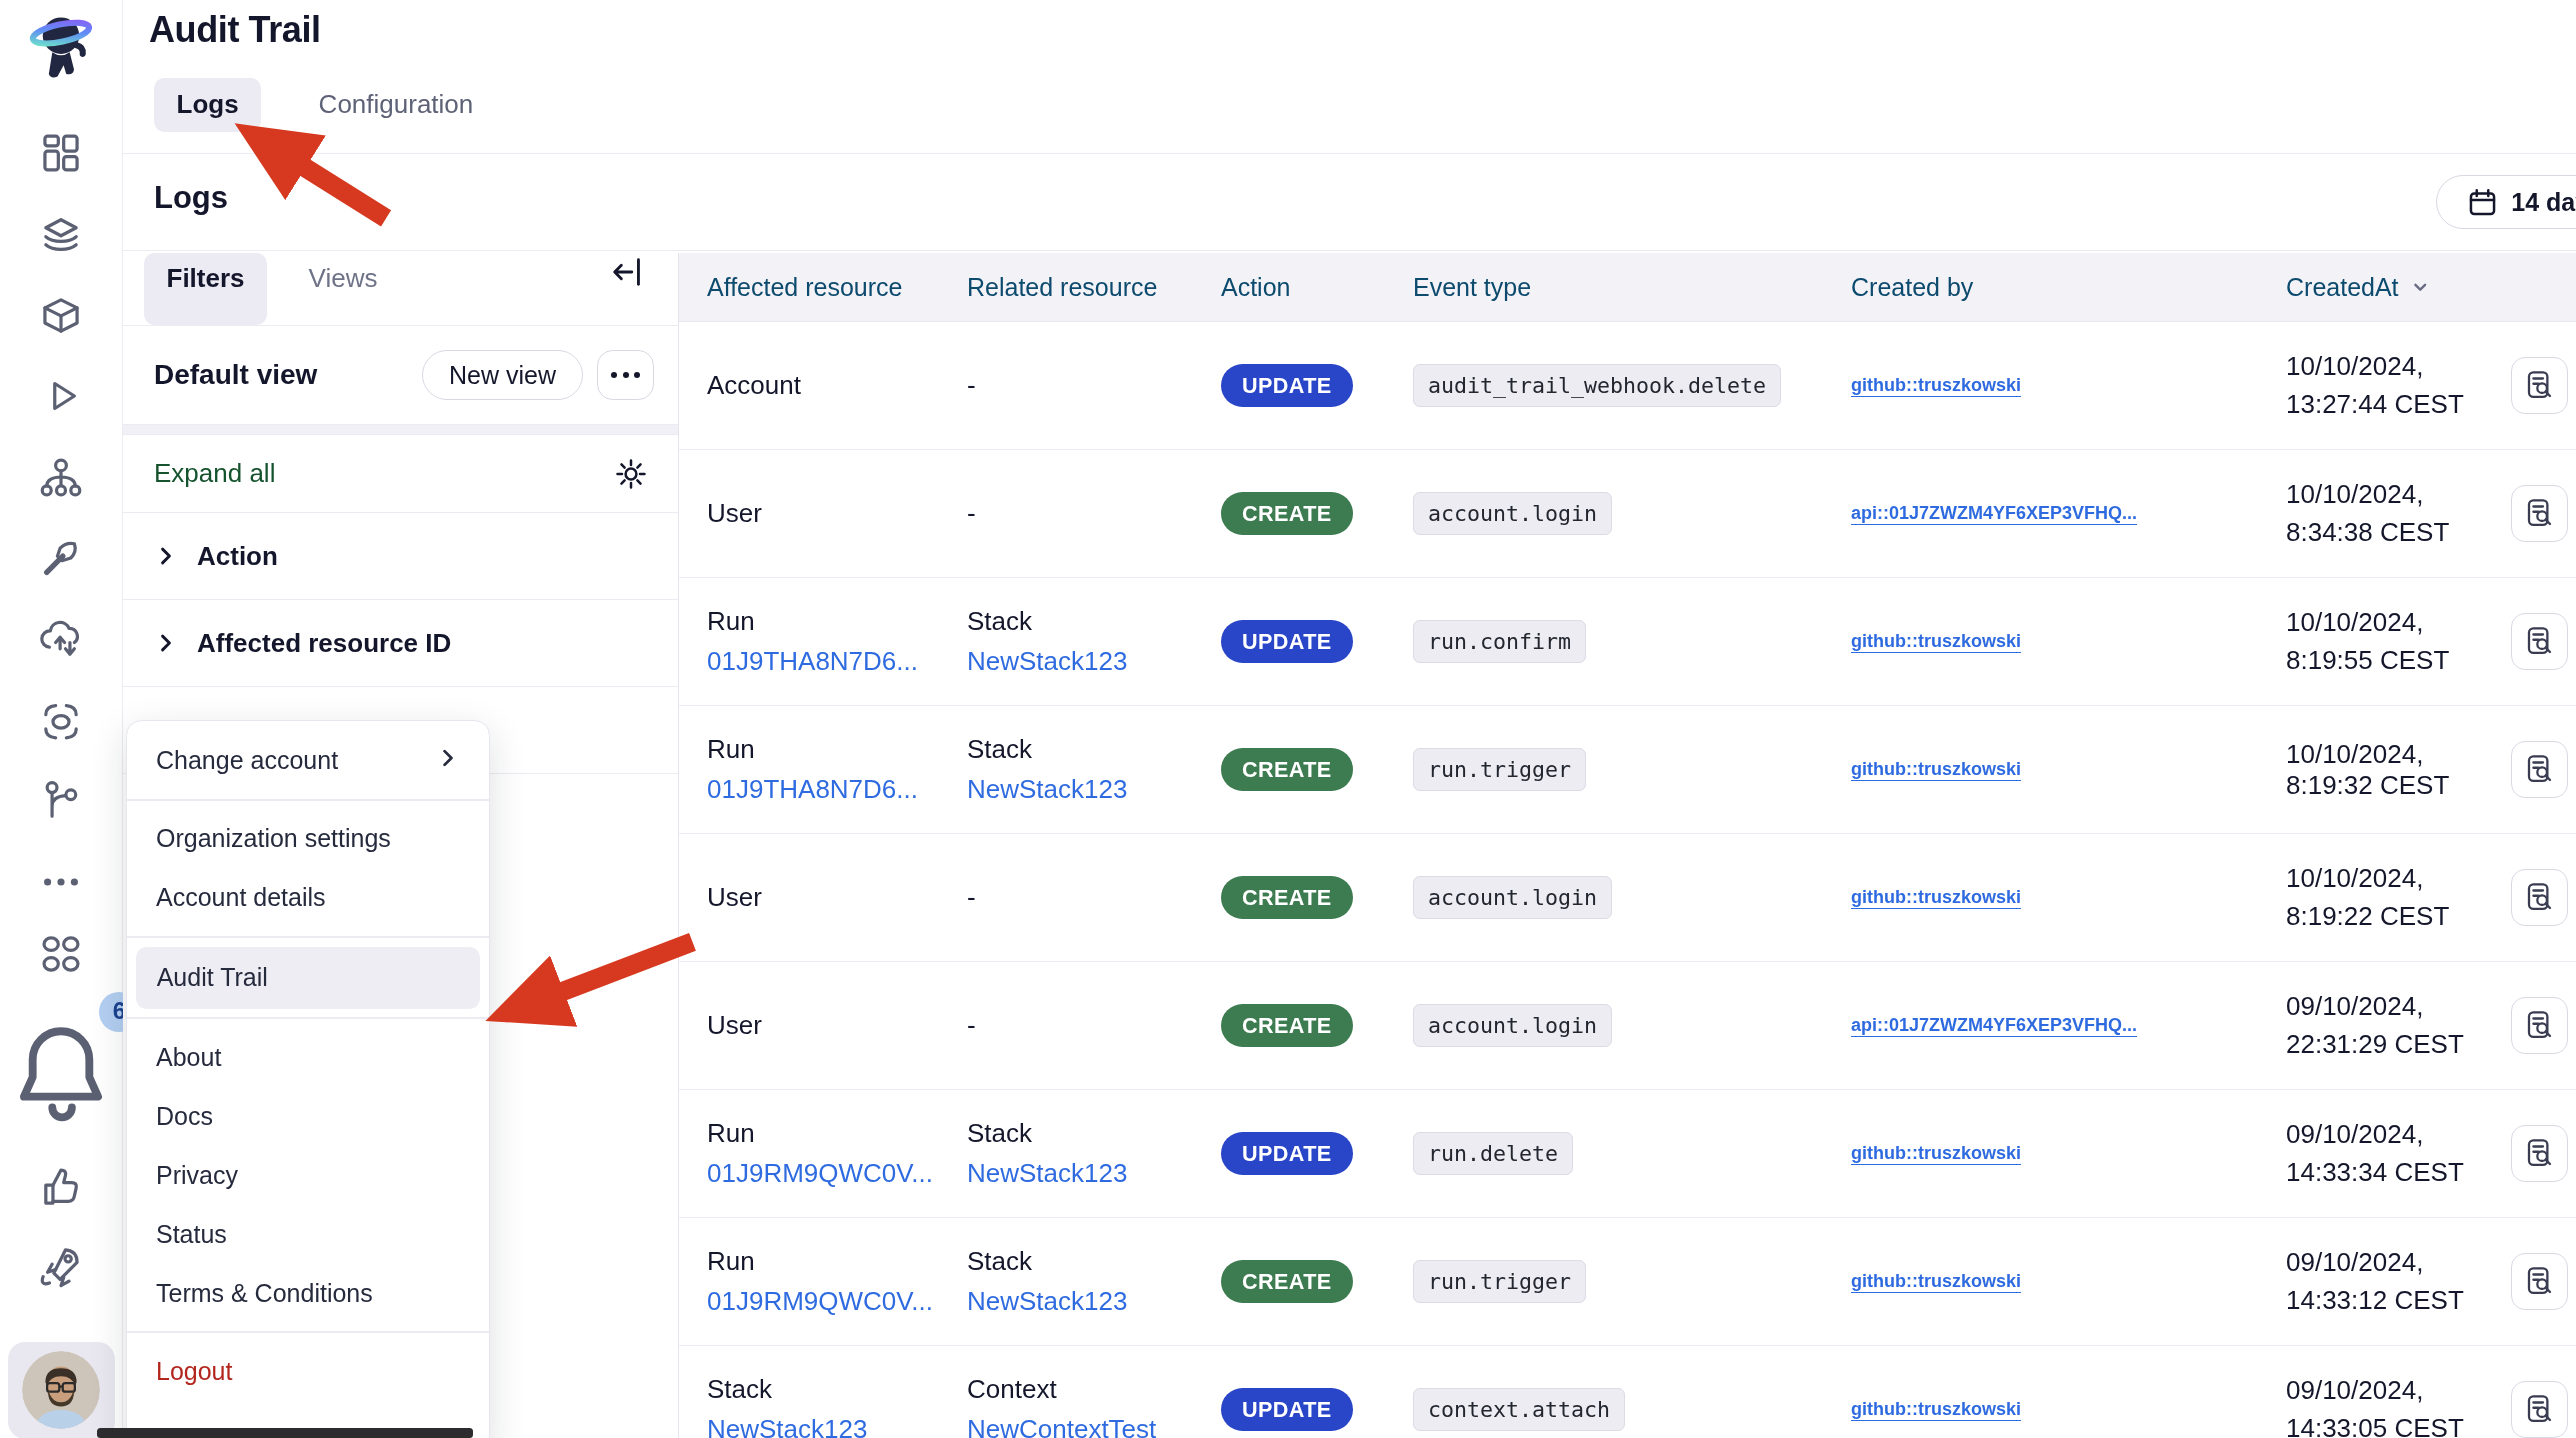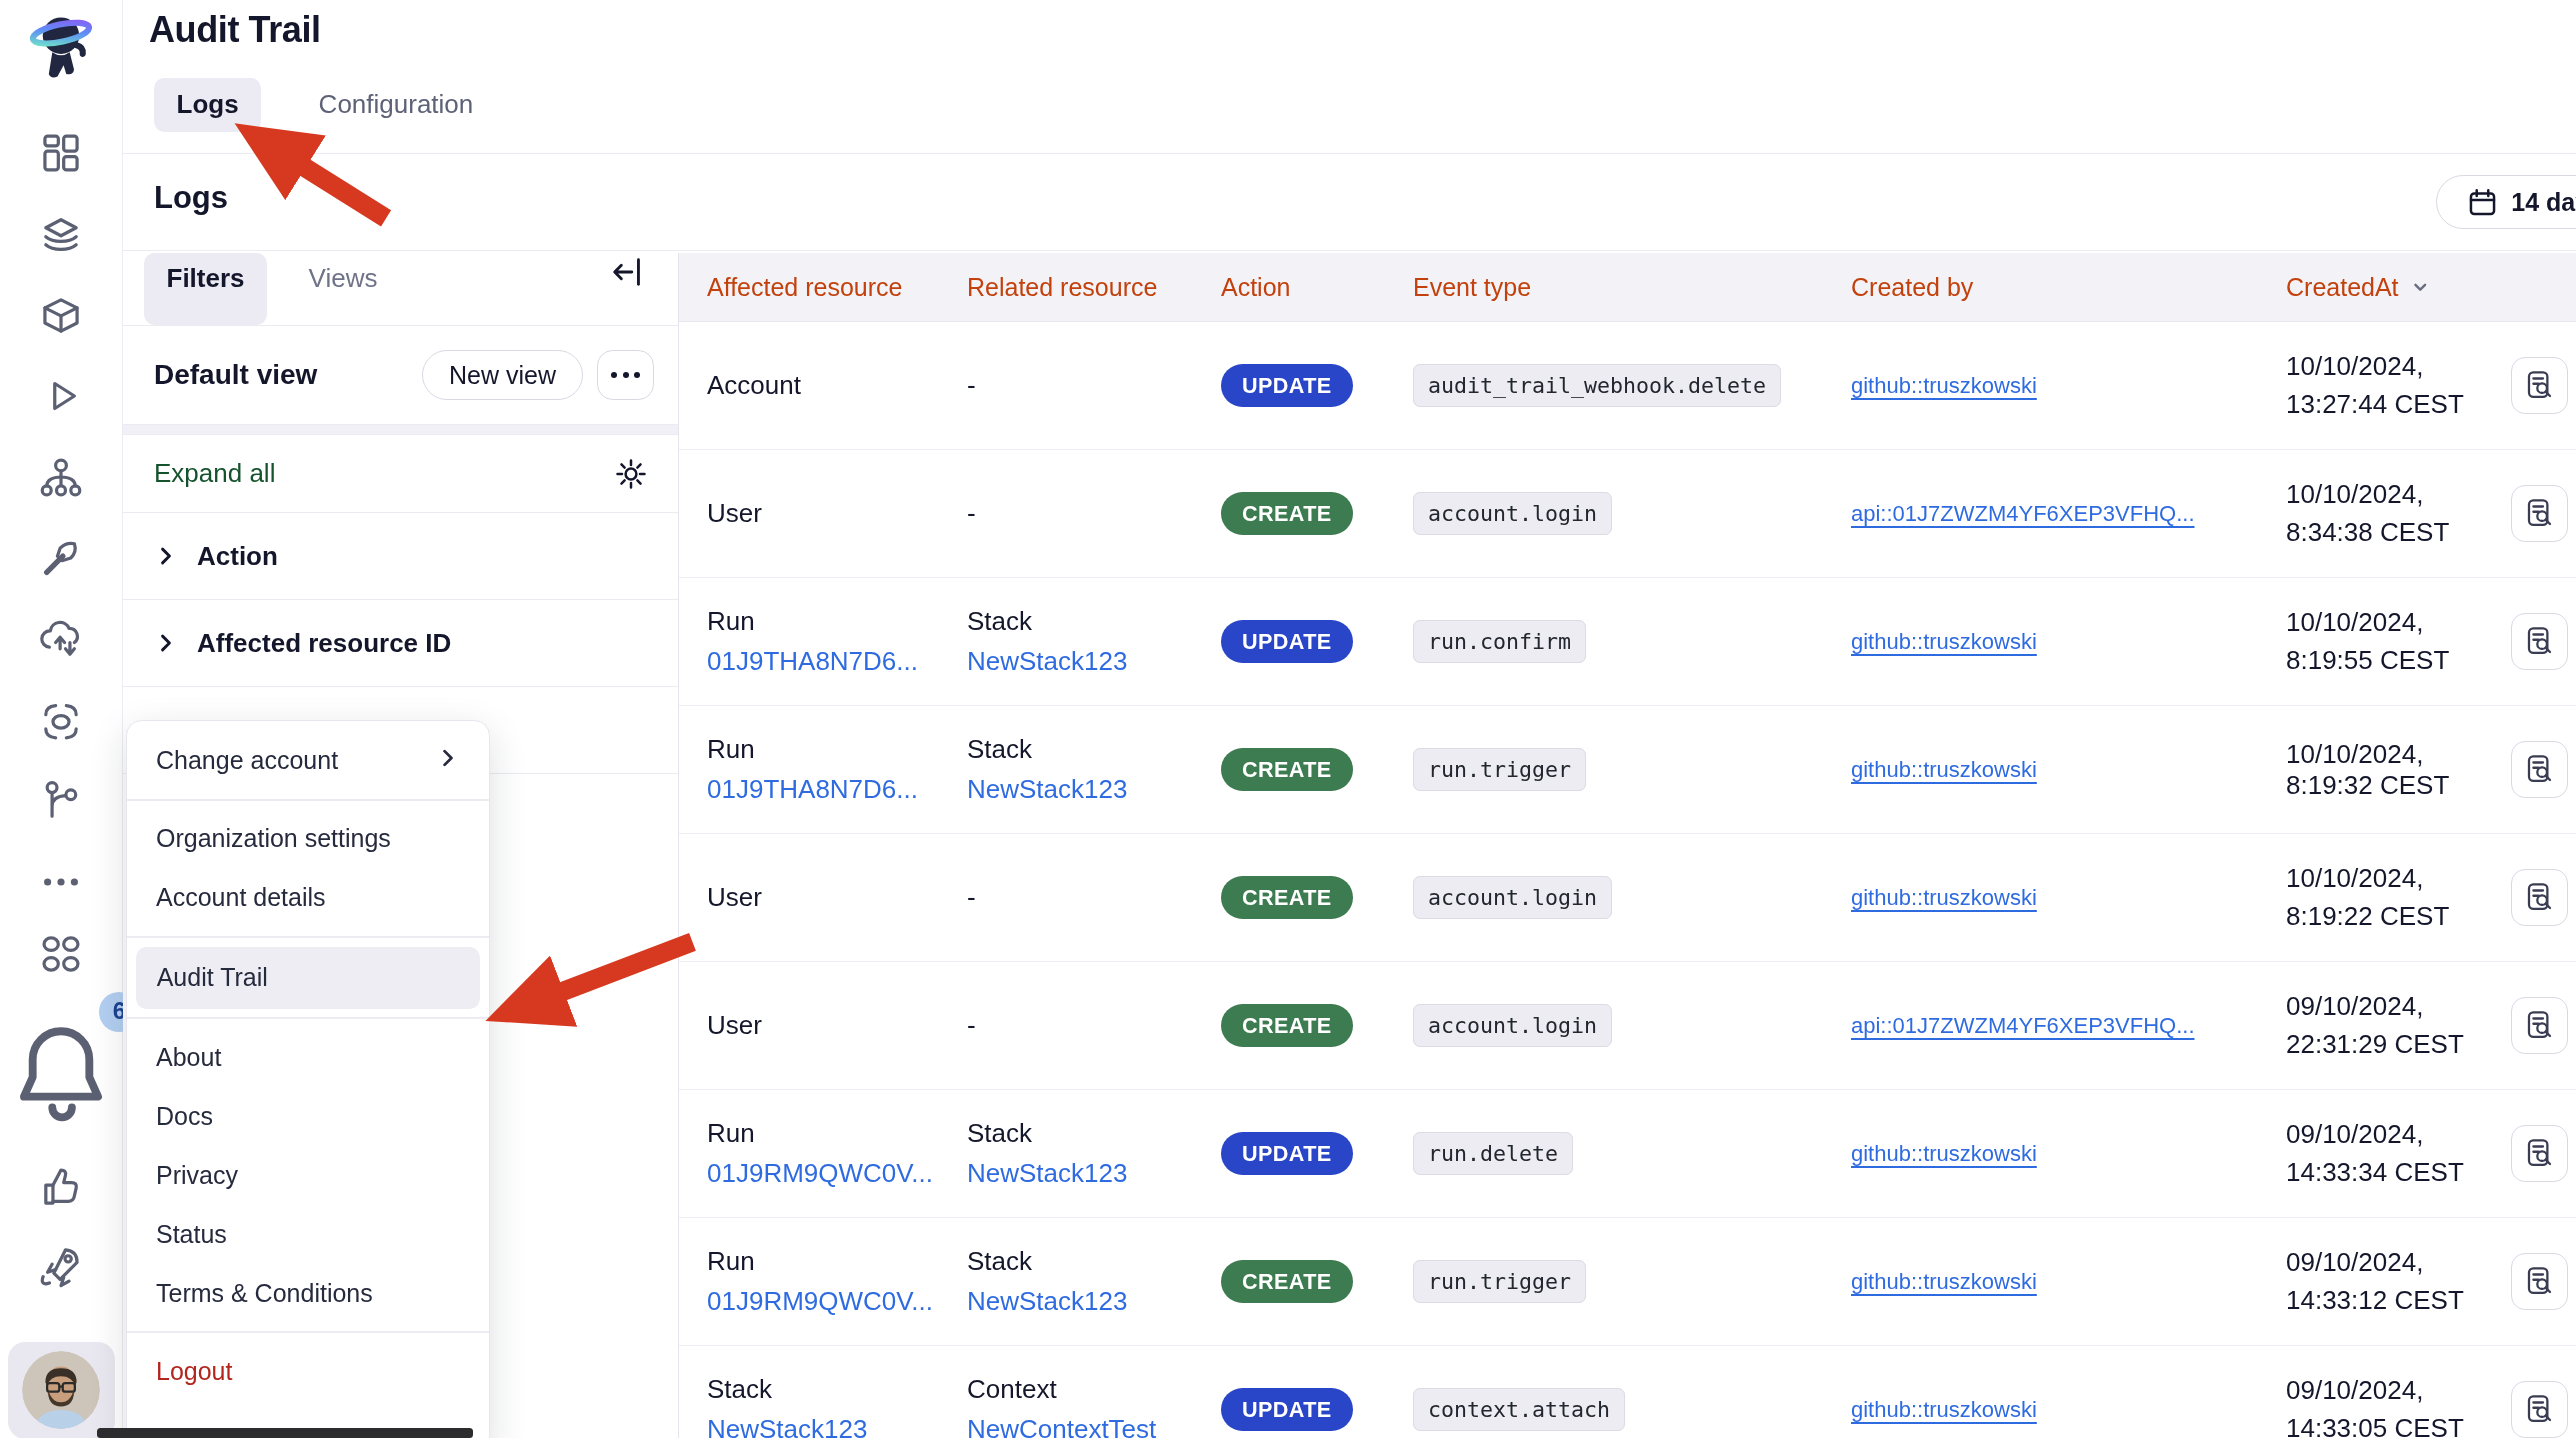--- a/index.html
+++ b/index.html
@@ -56,27 +56,27 @@
   .expand-link{font-size:26px;color:#14532d;cursor:pointer;}
   .gear-btn{margin-left:auto;width:36px;height:36px;cursor:pointer;}
   .gear-btn svg{width:100%;height:100%;stroke:#14172b;fill:none;stroke-width:2.8;stroke-linecap:round;}
   .filter-item{height:87px;border-bottom:1.7px solid #ecebf2;display:flex;align-items:center;padding:0 31px;gap:19px;cursor:pointer;}
   .filter-item svg{width:24px;height:24px;stroke:#14172b;fill:none;stroke-width:3.4;stroke-linecap:round;stroke-linejoin:round;flex:none;}
   .filter-label{font-size:26px;font-weight:700;color:#14172b;}
   
   .table{flex:1;min-width:0;}
   .thead{height:69px;background:#f3f2f7;border-bottom:1.7px solid #e9e8f0;display:grid;
     grid-template-columns:260px 254px 192px 438px 435px 225px 1fr;align-items:center;padding-left:28px;}
-  .th{display:flex;align-items:center;gap:10.4px;font-size:25px;color:#c2410c;font-weight:500;}
+  .th{display:flex;align-items:center;gap:10.4px;font-size:25px;color:#0c4a6e;font-weight:500;}
   .th svg{width:22.5px;height:22.5px;stroke:#686d83;fill:none;stroke-width:3;stroke-linecap:round;stroke-linejoin:round;}
   .trow{height:128px;border-bottom:1.7px solid #edecf3;display:grid;
     grid-template-columns:260px 254px 192px 438px 435px 225px 1fr;align-items:center;padding-left:28px;}
   .rtype{font-size:26px;color:#14172b;}
   .rlink{display:block;margin-top:8.7px;font-size:26px;color:#2f6be0;text-decoration:none;cursor:pointer;}
-  .created-by{font-size:22px;color:#2f6be0;text-decoration:underline;text-underline-offset:5.2px;cursor:pointer;}
+  .created-by{font-size:18px;color:#2f6be0;text-decoration:underline;text-underline-offset:5.2px;cursor:pointer;font-weight:bold;}
   .badge{display:inline-block;padding:8.7px 21px;border-radius:865px;color:#fff;font-size:21.6px;font-weight:700;letter-spacing:0.4px;}
   .badge.update{background:#2946c8;}
   .badge.create{background:#3d7b50;}
   .chip{font-family:"DejaVu Sans Mono",monospace;font-size:21.6px;color:#23262f;background:#edecf2;
     border:1.7px solid #dddce6;border-radius:7px;padding:7.8px 14px;}
   .view-btn{width:57px;height:57px;border:1.7px solid #d9d8e3;border-radius:14px;background:#fff;
     display:flex;align-items:center;justify-content:center;cursor:pointer;}
   .view-btn svg{width:35px;height:35px;stroke:#3a3d52;fill:none;stroke-width:2.6;stroke-linecap:round;stroke-linejoin:round;}
   
   .menu{position:absolute;left:126px;top:720px;width:364px;height:732px;background:#fff;

